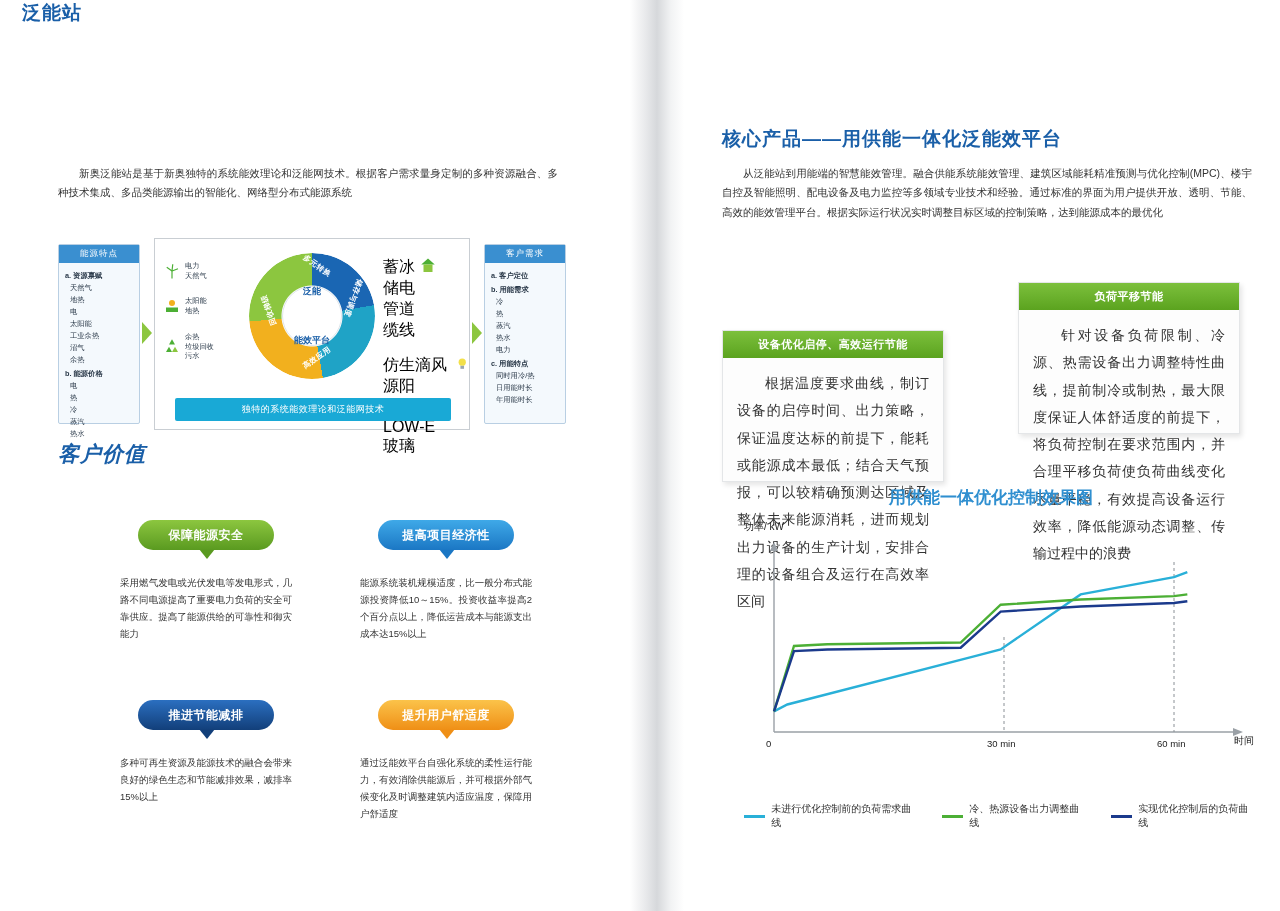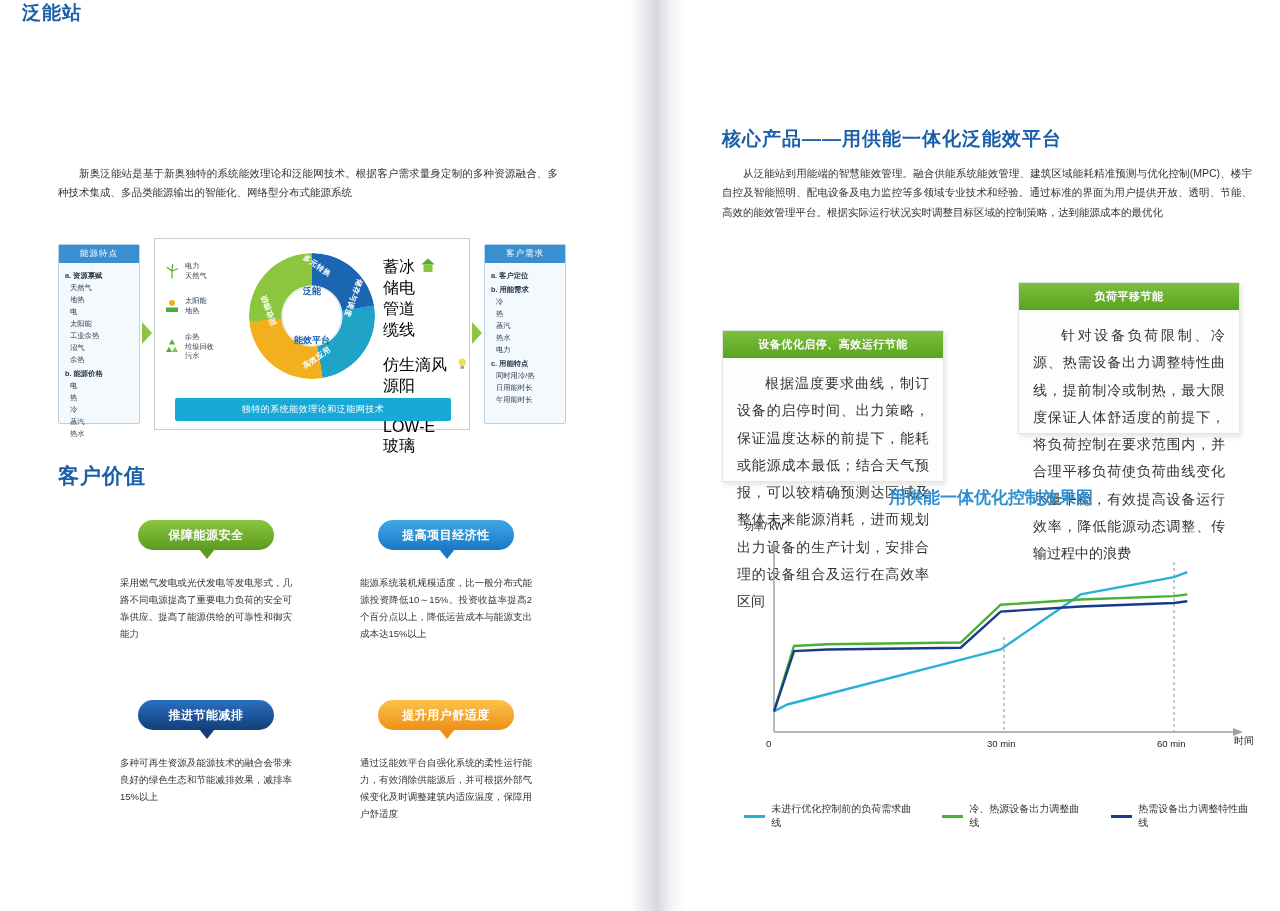--- a/index.html
+++ b/index.html
@@ -114,21 +114,21 @@
 
   .right-col { position: absolute; left: 228px; top: 18px; width: 86px; }
   .right-row { display: flex; align-items: flex-start; gap: 4px; margin-bottom: 14px; }
 
   .center-footer {
     position: absolute; left: 20px; bottom: 8px; width: 276px;
     background: #19a9d6; color: #fff; font-size: 9px; text-align: center;
     padding: 5px 0; border-radius: 2px; letter-spacing: .5px;
   }
 
-  .l-title2 { position: absolute; left: 58px; top: 462px; }
+  .l-title2 { position: absolute; left: 58px; top: 440px; font-style: italic; }
 
   .value-cards { position: absolute; left: 86px; top: 520px; width: 470px; }
   .vcard { position: absolute; width: 200px; }
   .vc1 { left: 20px;  top: 0; }
   .vc2 { left: 260px; top: 0; }
   .vc3 { left: 20px;  top: 180px; }
   .vc4 { left: 260px; top: 180px; }
   .pill {
     position: relative;
     width: 136px; height: 30px; border-radius: 16px;
@@ -369,18 +369,18 @@
         <div class="li">
           <span class="sw" id="sw0" style="background: rgb(41, 176, 216);"></span>
           <span>未进行优化控制前的负荷需求曲线</span>
         </div>
         <div class="li">
           <span class="sw" id="sw1" style="background: rgb(76, 175, 53);"></span>
           <span>冷、热源设备出力调整曲线</span>
         </div>
         <div class="li">
           <span class="sw" id="sw2" style="background: rgb(27, 58, 140);"></span>
-          <span>热需设备出力调整特性曲线</span>
+          <span>实现优化控制后的负荷曲线</span>
         </div>
       </div>
     </div>
   </div>
 </div>
 
 </body></html>

